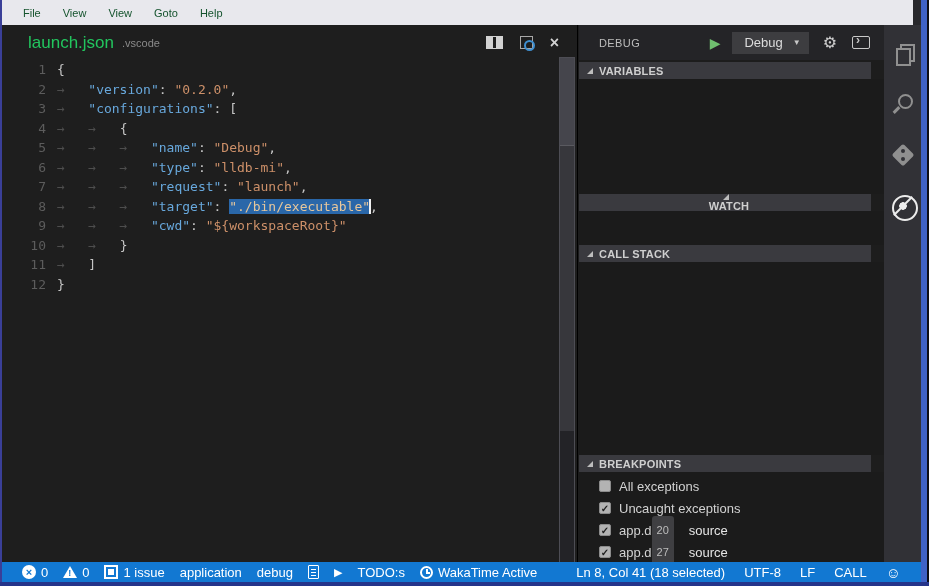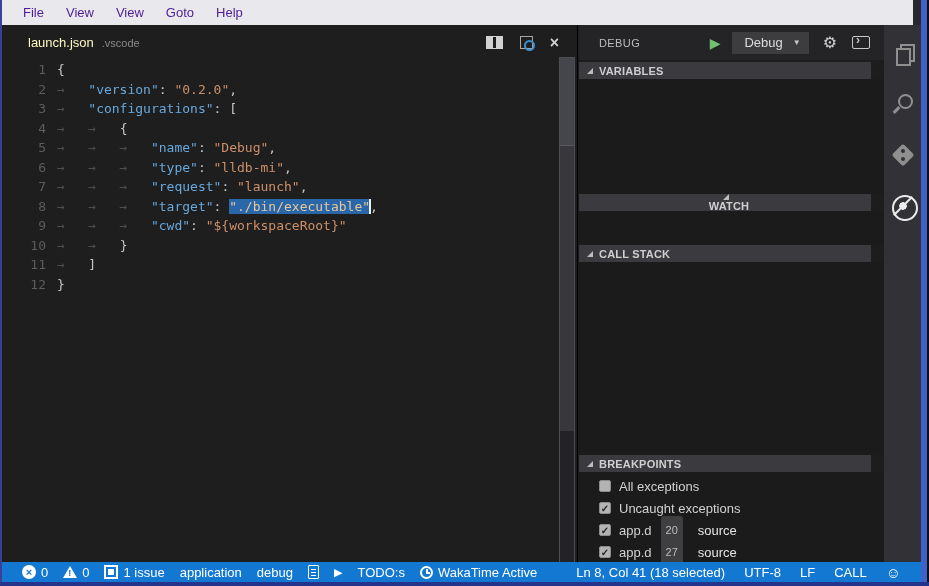--- a/index.html
+++ b/index.html
@@ -8,31 +8,31 @@
   #window { position:absolute; left:0; top:0; width:929px; height:586px; background:#1c1c1c; }
 
   
   .win-border-left  { position:absolute; left:0; top:0; width:2px; height:586px; background:#3a3f98; }
   .win-border-right-dark { position:absolute; right:0; top:0; width:2px; height:586px; background:#0e0e16; }
   .win-border-right-blue { position:absolute; right:2px; top:0; width:6px; height:586px; background:#3f62c6; }
   .win-border-bottom{ position:absolute; left:0; right:0; bottom:0; height:4px; background:#25348a; }
 
   
   .menubar { position:absolute; left:2px; top:0; width:911px; height:25px; background:#e8e8ed;
-             display:flex; align-items:center; padding-left:10px; font-size:13px; color:#4c1d95; }
+             display:flex; align-items:center; padding-left:10px; font-size:11px; color:#14532d; }
   .menu-item { padding:0 11px; cursor:default; }
   .menu-corner { position:absolute; left:913px; top:0; width:14px; height:25px; background:#28282c; }
 
   
   .main { position:absolute; left:2px; top:25px; width:919px; height:537px; }
 
   
   .editor-region { position:absolute; left:0; top:0; width:576px; height:537px; background:#1e1e1e; border-right:1px solid #000; }
   .editor-title { position:absolute; left:0; top:0; right:0; height:35px; display:flex; align-items:center; padding:0 18px 0 26px; }
-  .file-name { font-size:13px; color:#fef9c3; }
+  .file-name { font-size:17px; color:#22c55e; }
   .folder-hint { font-size:11px; color:#8a8a8a; margin-left:8px; }
   .title-actions { margin-left:auto; display:flex; align-items:center; gap:17px; }
   .split-ic { width:17px; height:13px; border:1px solid #d2d2d2; background:linear-gradient(to right,#d2d2d2 0 6px,transparent 6px 9px,#d2d2d2 9px); }
   .preview-ic { width:13px; height:13px; border:1px solid #a8a8a8; position:relative; }
   .preview-ic::after { content:""; position:absolute; right:-3px; bottom:-3px; width:7px; height:7px; border:2px solid #3f8fd0; border-radius:50%; }
   .close-ic { color:#d2d2d2; font-size:16px; font-weight:bold; line-height:13px; }
 
   .code-area { position:absolute; left:0; top:35px; right:22px; font-family:"DejaVu Sans Mono", monospace; font-size:13px; }
   .code-line { height:19.5px; display:flex; align-items:center; }
   .ln { width:44px; text-align:right; color:#5c5c5c; flex:none; }
@@ -68,21 +68,21 @@
   .sec-b { position:absolute; left:0; right:0; background:#1b1b1b; }
   #sec-vars-h { top:37px; }   #sec-vars-b { top:54px; height:115px; }
   #sec-watch-h { top:169px;flex-direction:column; } #sec-watch-b { top:186px; height:34px; }
   #sec-stack-h { top:220px; } #sec-stack-b { top:237px; height:193px; }
   #sec-bp-h   { top:430px; }  #sec-bp-b { top:447px; bottom:0; }
 
   .bp-row { position:absolute; left:0; right:0; height:22px; display:flex; align-items:center; padding-left:20px; font-size:13px; color:#d2d2d2; }
   .cb { width:12px; height:12px; background:#b3b3b3; border:1px solid #8c8c8c; border-radius:2px; flex:none;
         display:inline-flex; align-items:center; justify-content:center; font-size:10px; font-weight:bold; color:#1d1d1d; margin-right:8px; }
   .cb.checked::before { content:"✓"; }
-  .bp-badge { margin-left:9px; background:#3f3f42; color:#bdbdbd; font-size:11px; border-radius:3px; padding:8px 5px; }
+  .bp-badge { background:#3f3f42; color:#bdbdbd; font-size:11px; border-radius:3px; padding:8px 5px; }
   .bp-suffix { margin-left:15px; color:#e5e5e5; }
 
   
   .activity-bar { position:absolute; left:882px; top:0; width:37px; height:537px; background:#313136; }
   .act-slot { position:absolute; left:0; width:37px; height:34px; }
   #act-0{top:17px;} #act-1{top:66px;} #act-2{top:117px;} #act-3{top:168px;}
   .ai { position:relative; width:26px; height:26px; margin:0 auto; display:block; }
   .ai-files::before { content:""; position:absolute; left:10px; top:2px; width:11px; height:14px; border:2px solid #909090; }
   .ai-files::after  { content:""; position:absolute; left:6px; top:6px; width:11px; height:14px; border:2px solid #909090; background:#313136; }
   .ai-search::before{ content:""; position:absolute; left:8px; top:3px; width:11px; height:11px; border:2px solid #909090; border-radius:50%; }

